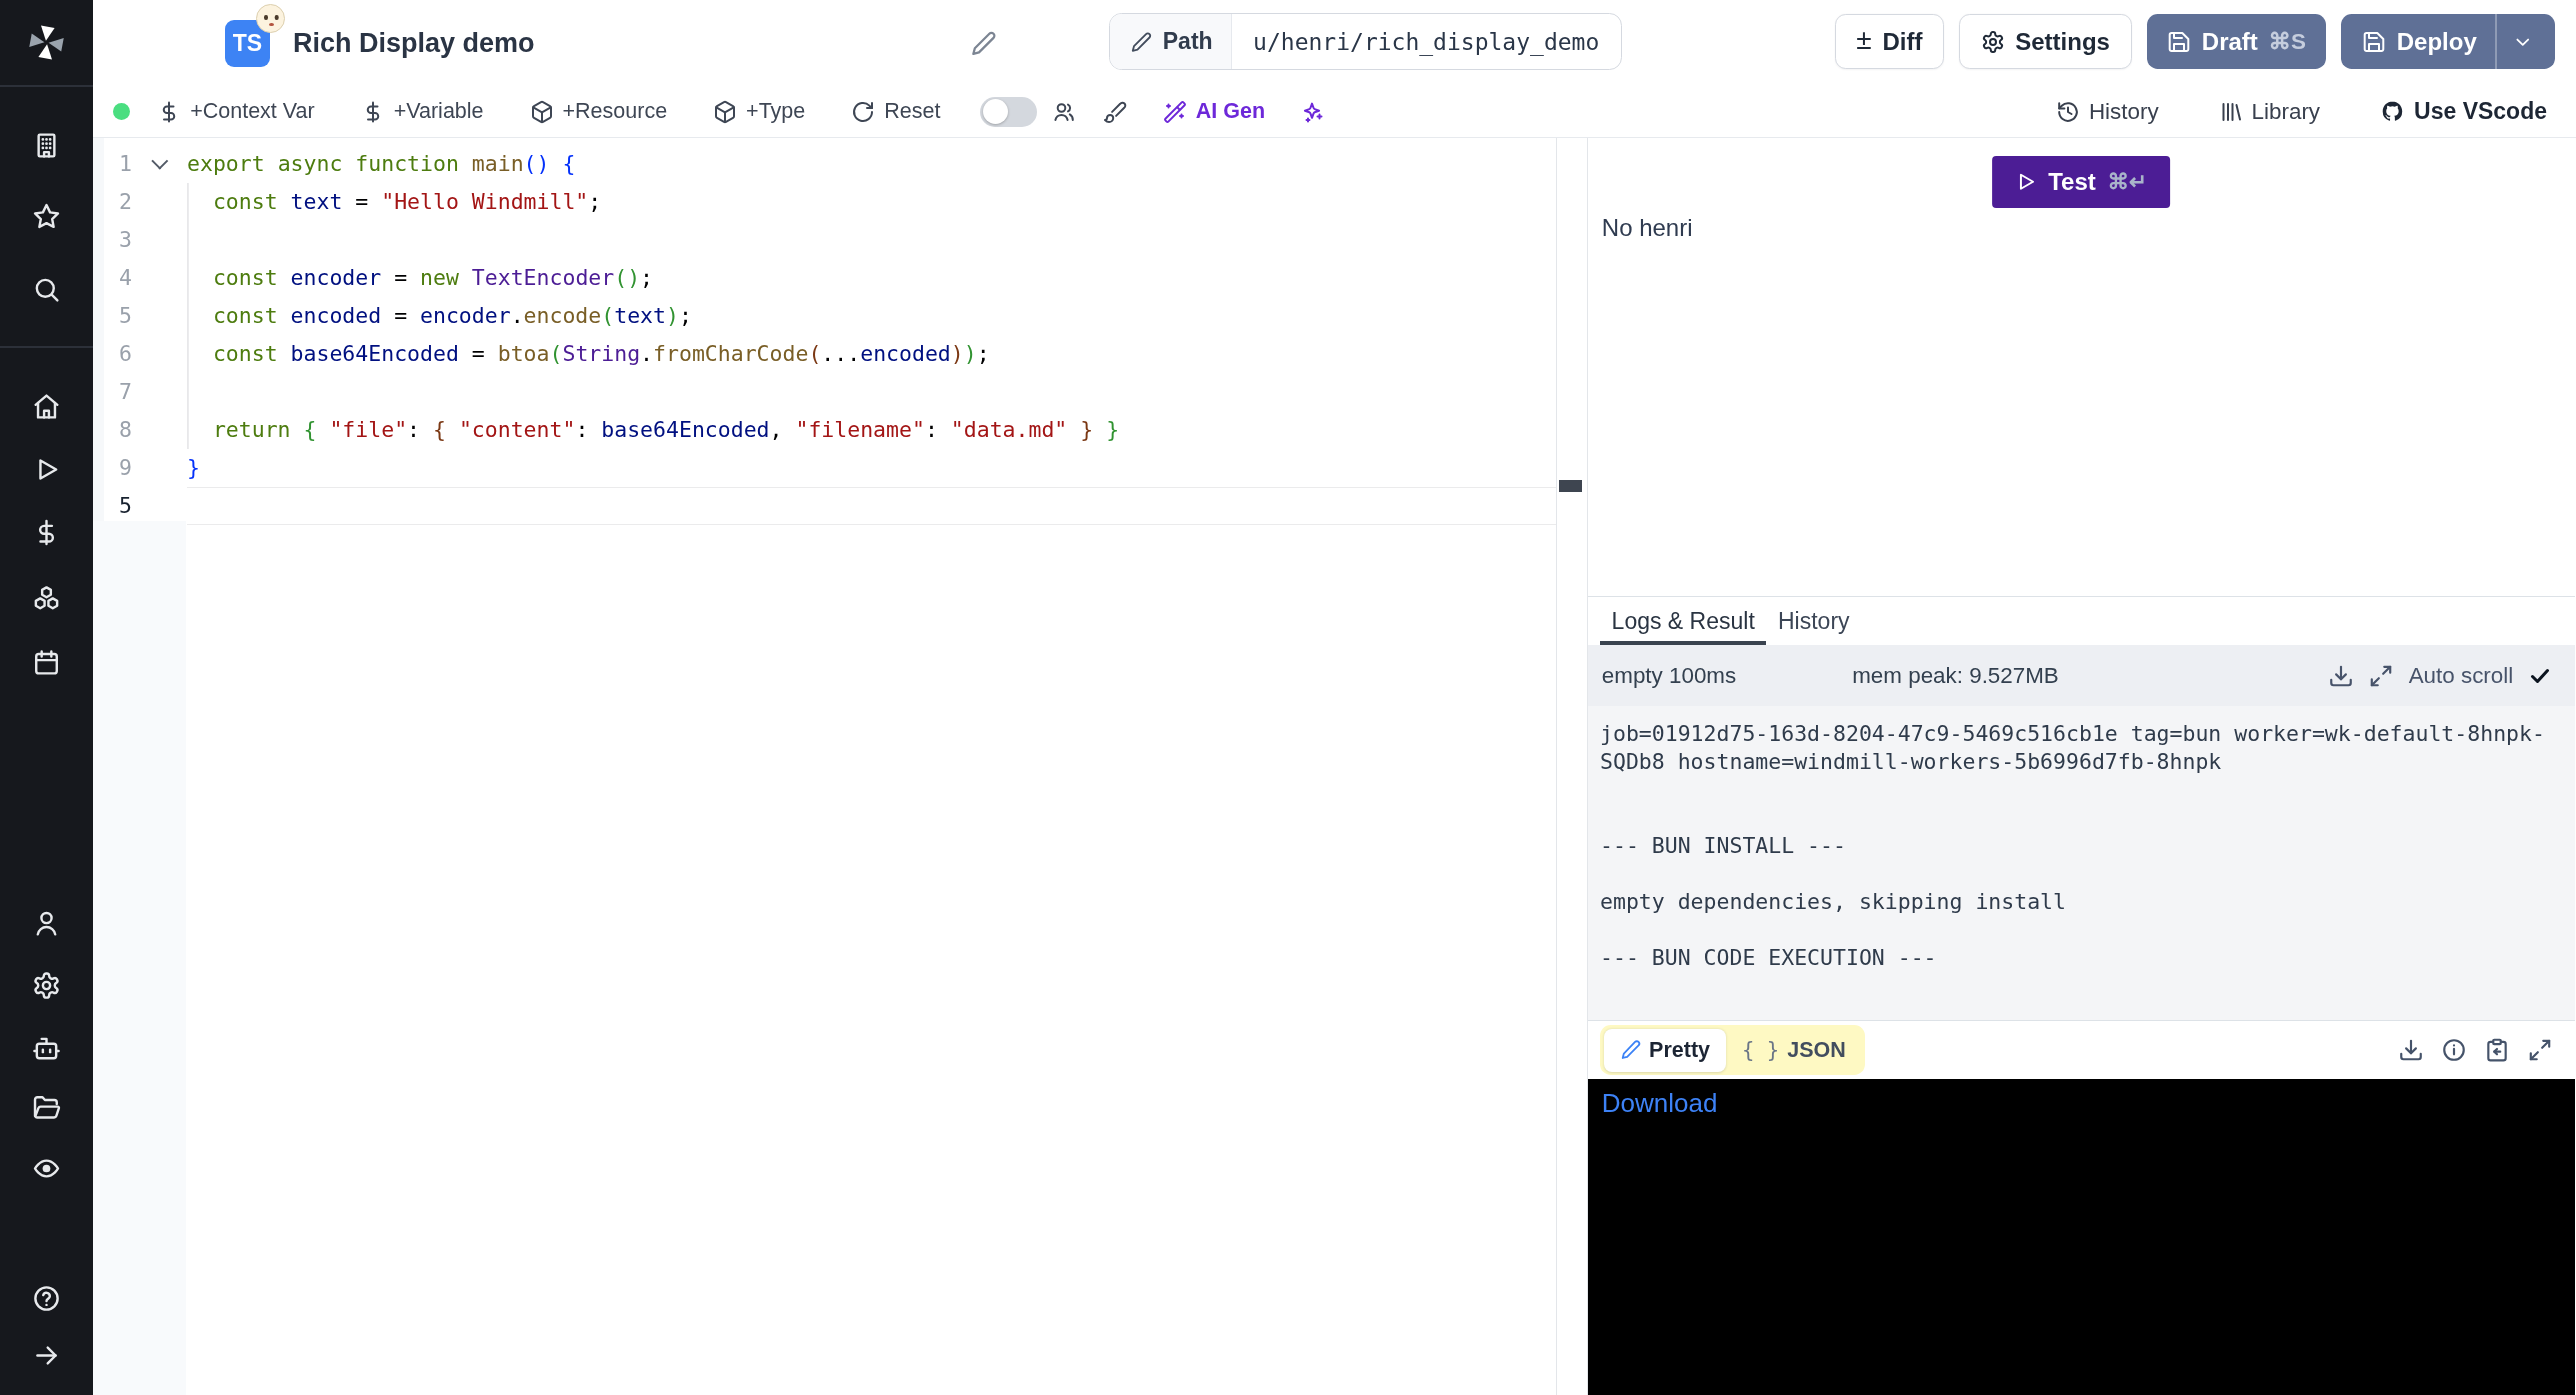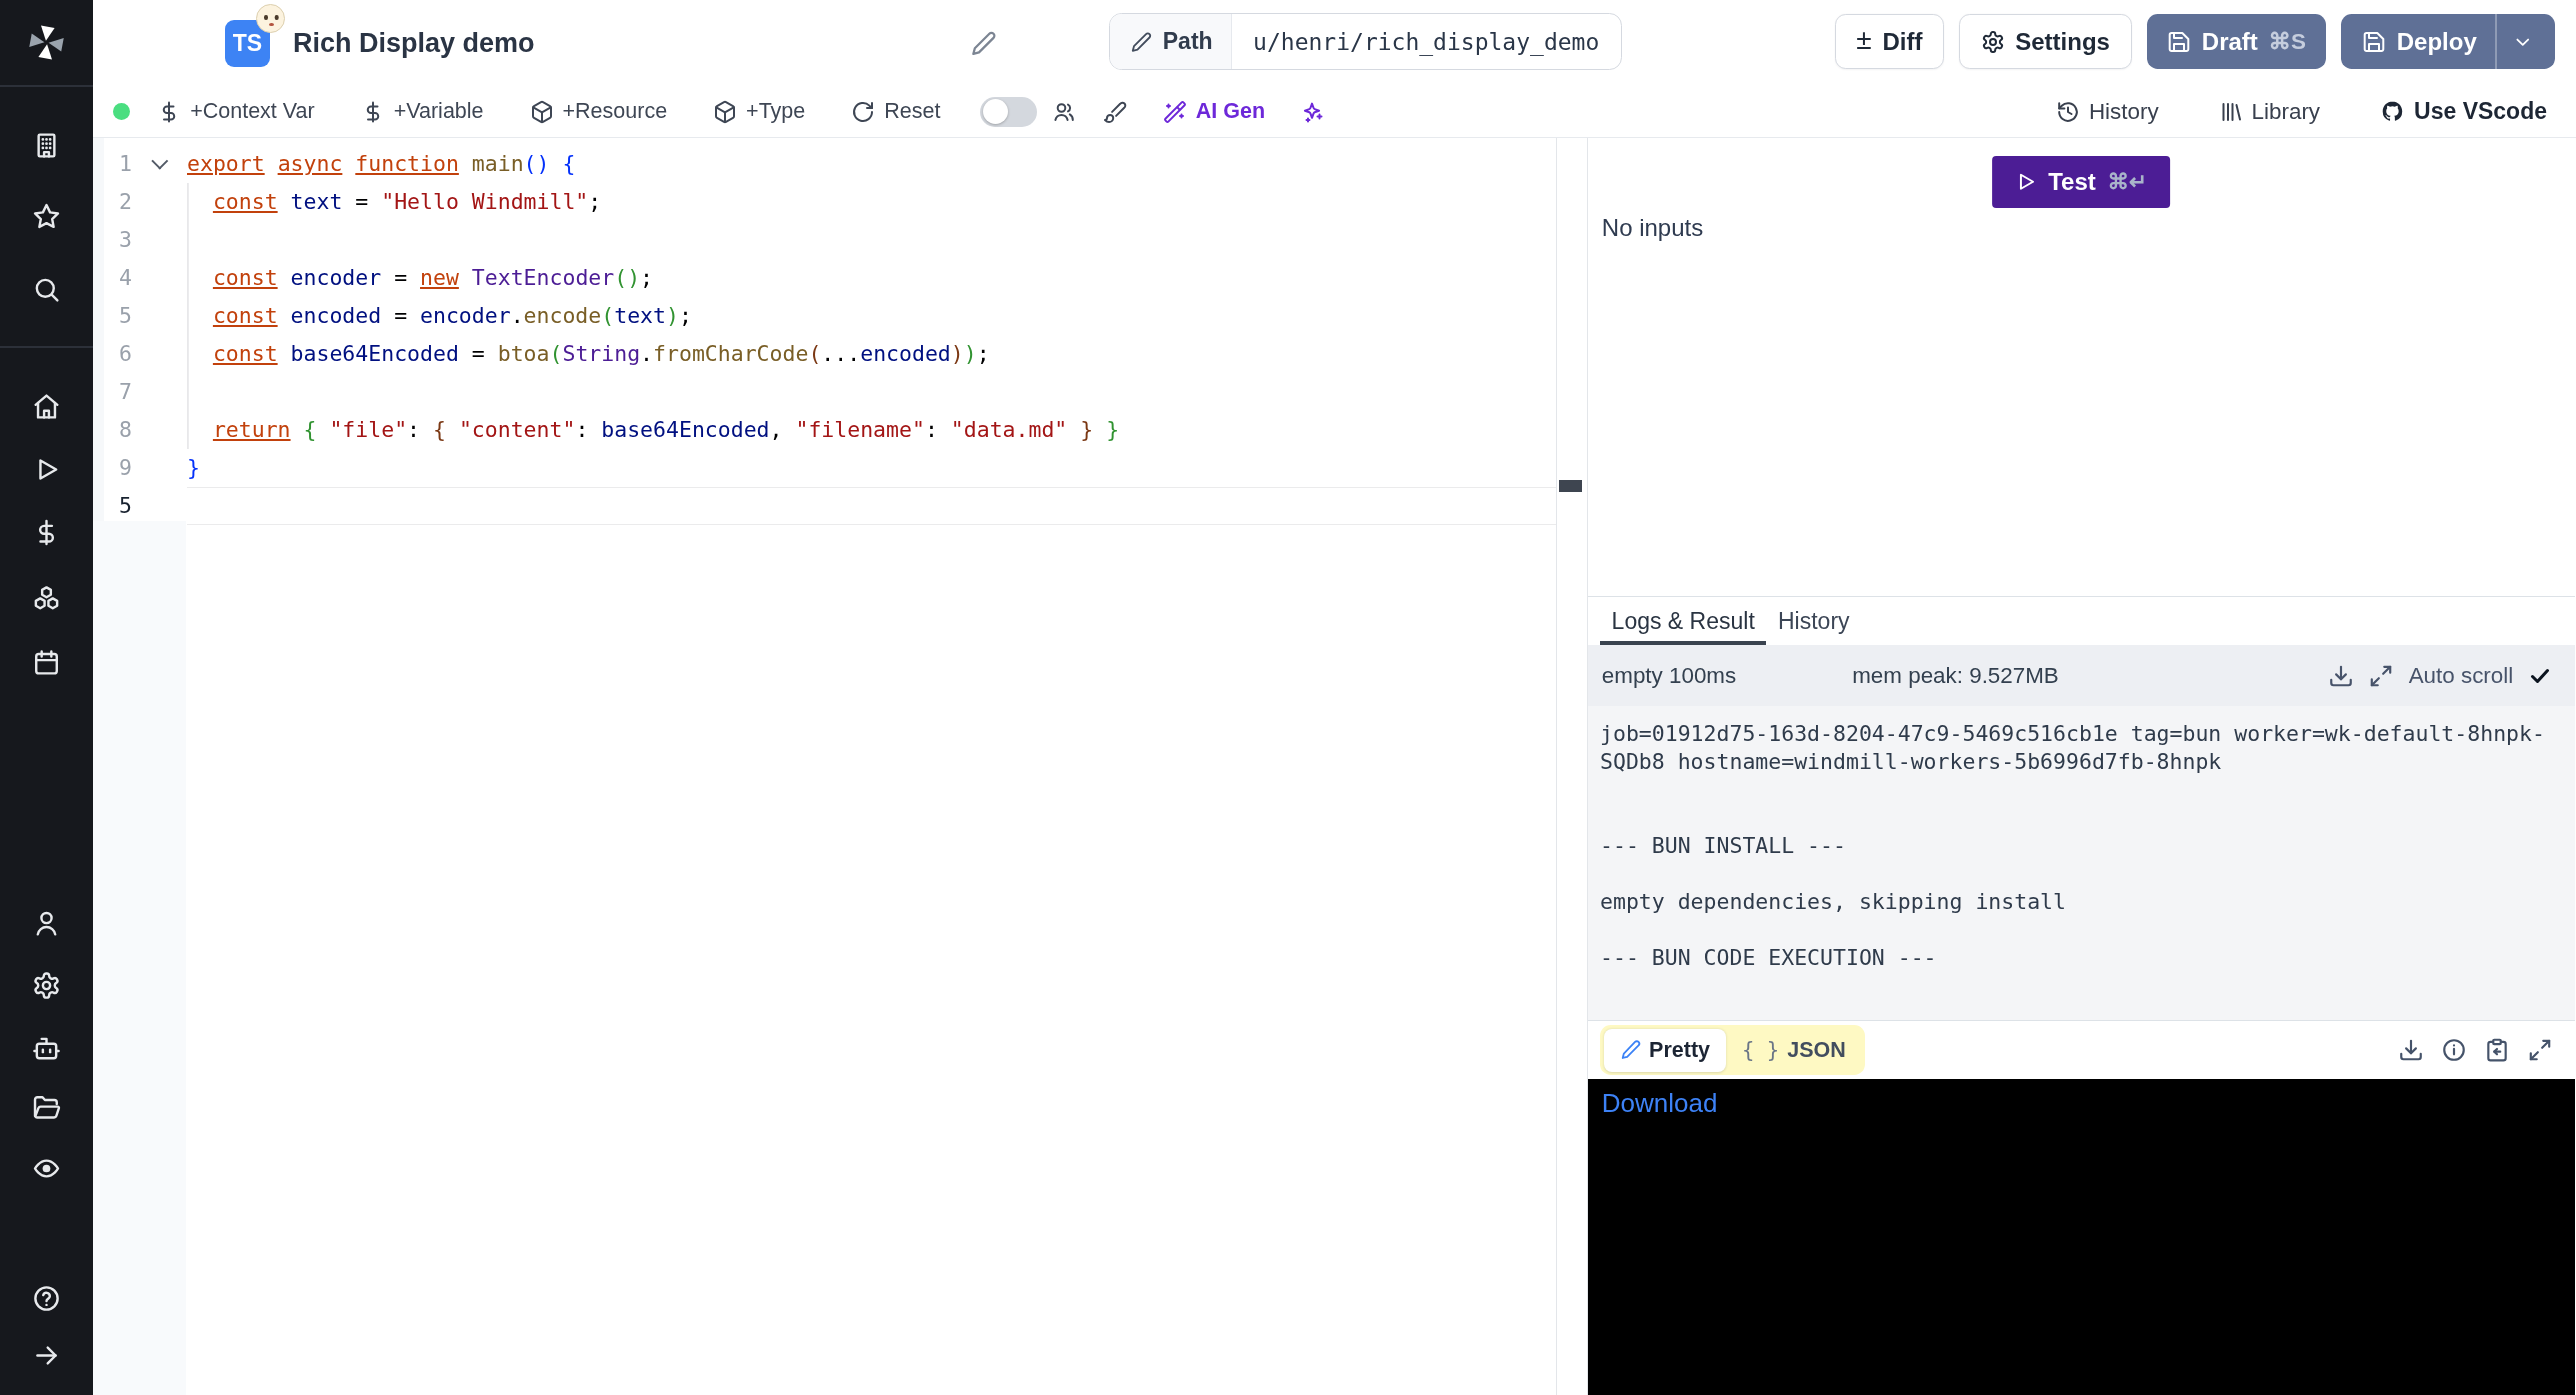--- a/index.html
+++ b/index.html
@@ -63,21 +63,21 @@
   .below-gutter{position:absolute;left:0;top:383px;bottom:0;width:93px;background:#f8fafc;}
   .code-lines{position:relative;padding-top:7.2px;}
   .code-line{display:flex;height:38px;align-items:stretch;}
   .ln{width:39px;text-align:right;color:#9aa1ab;font-size:21.5px;line-height:38px;font-family:"DejaVu Sans Mono",monospace;flex:none;}
   .fold{width:55px;display:flex;align-items:center;justify-content:center;flex:none;}
   .chev{width:11.6px;height:11.6px;border-right:2.2px solid #525a66;border-bottom:2.2px solid #525a66;transform:rotate(45deg);margin-top:-6.3px;}
   .lc{flex:1;font-family:"DejaVu Sans Mono",monospace;font-size:21.5px;line-height:38px;white-space:pre;}
   .code-line.guide .lc{box-shadow:inset 1.8px 0 0 #e8e8ea;}
   .code-line.current .lc{border-top:1.8px solid #ebebec;border-bottom:1.8px solid #ebebec;line-height:34px;}
   .code-line.current .ln{color:#18222f;}
-  .tk-kw{color:#c2410c;text-decoration:underline;} .tk-id{color:#001080;} .tk-fn{color:#795e26;} .tk-ty{color:#4c1d95;}
+  .tk-kw{color:#4d7c0f;} .tk-id{color:#001080;} .tk-fn{color:#795e26;} .tk-ty{color:#4c1d95;}
   .tk-str{color:#a31515;} .tk-b1{color:#0431fa;} .tk-b2{color:#319331;} .tk-b3{color:#7b3814;} .tk-pl{color:#000001;}
   .overview-mark{position:absolute;left:1466px;top:342px;width:23px;height:11.6px;background:#3e4550;z-index:3;}
 
   .splitter{width:29.5px;flex:none;cursor:col-resize;background:#fff;}
 
   
   .right-panel{width:988px;border-left:0.9px solid #e3e6ea;display:flex;flex-direction:column;flex:none;background:#fff;}
   .run-area{height:458px;position:relative;flex:none;}
   .test-btn{position:absolute;left:50%;transform:translateX(-50%);top:18px;height:52px;padding:0 23px;background:#4c1d95;
     border:none;border-radius:4px;display:flex;align-items:center;gap:11.6px;color:#fff;font-size:24px;font-weight:700;cursor:pointer;font-family:inherit;}
@@ -449,21 +449,21 @@
 
       <div class="right-panel">
         <div class="run-area">
           <button class="test-btn">
             <svg class="ic ic-s" viewBox="0 0 24 24">
                 <path d="M6.5 4.2v15.6L20 12Z"></path>
               </svg>
             <span>Test</span>
             <span class="kbd2">⌘↵</span>
           </button>
-          <div class="no-inputs">No inputs</div>
+          <div class="no-inputs">No henri</div>
         </div>
 
         <div class="results">
           <div class="tabs">
             <div class="tab active">Logs &amp; Result</div>
             <div class="tab">History</div>
           </div>
 
           <div class="stats">
             <span>empty 100ms</span>

